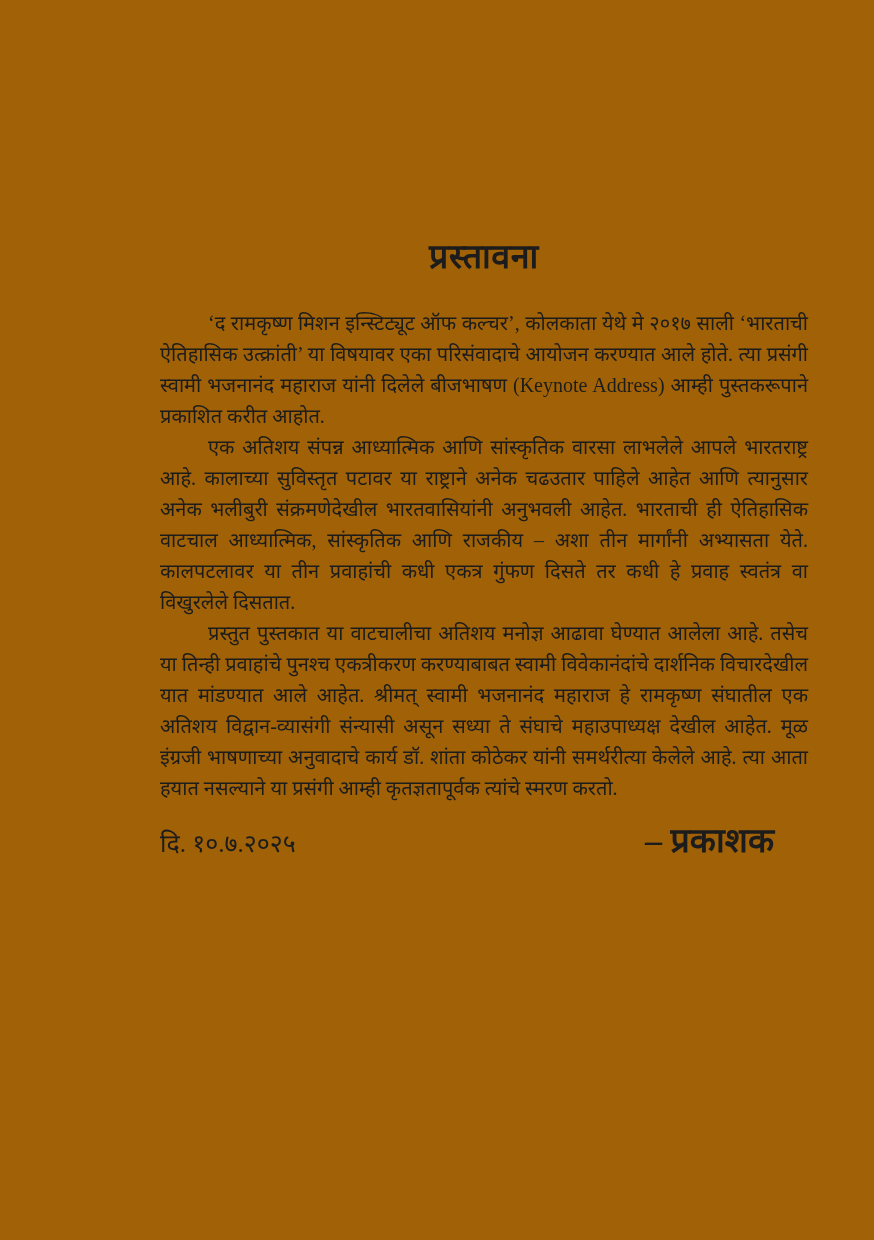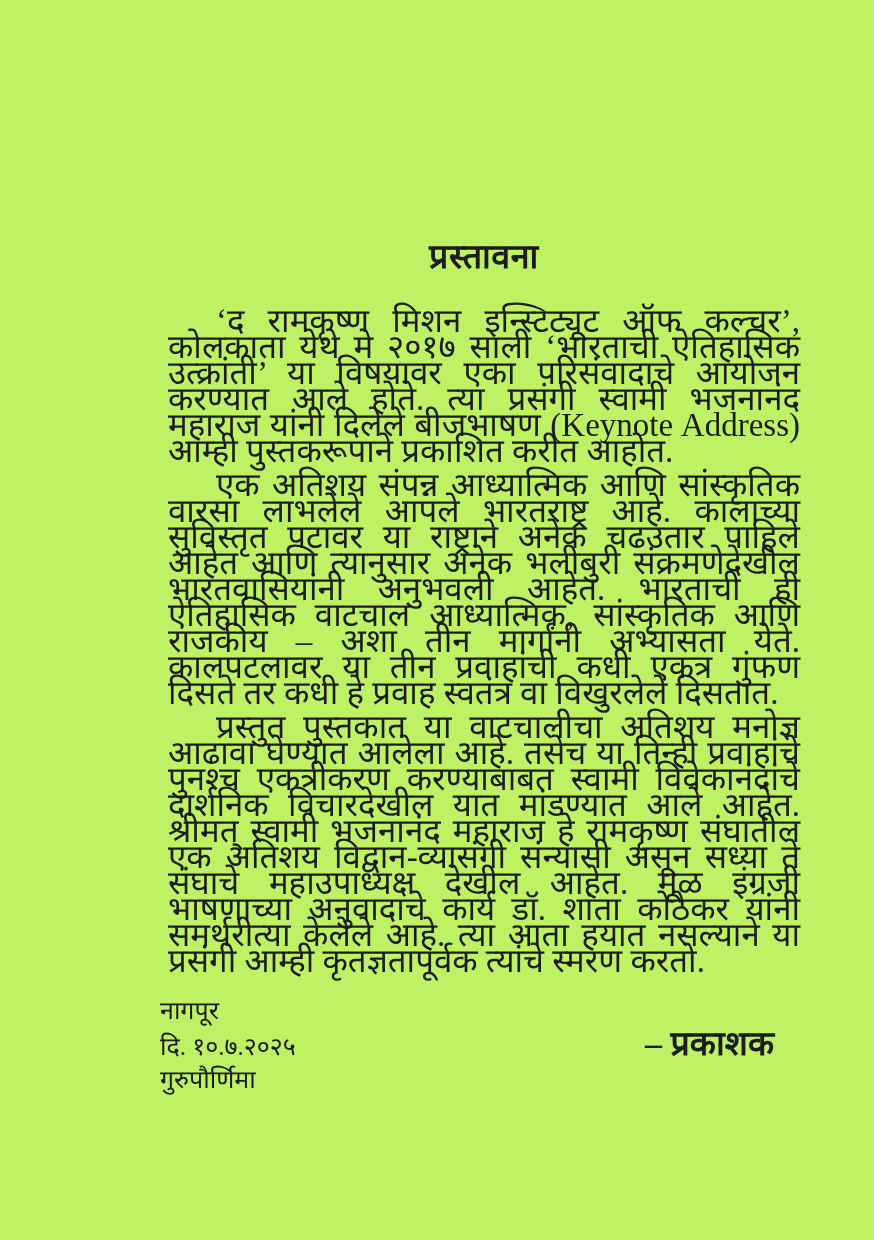--- a/index.html
+++ b/index.html
@@ -5,43 +5,43 @@
   html, body {
     margin: 0;
     padding: 0;
     background: #e8e8e8;
   }
   .page {
     position: relative;
     width: 874px;
     height: 1240px;
     margin: 0 auto;
-    background: #bef264;
+    background: #a16207;
     color: #1c1c1c;
     font-family: "Liberation Serif", "DejaVu Serif", serif;
     overflow: hidden;
   }
   .content {
     position: absolute;
     left: 160px;
     top: 238px;
     width: 648px;
   }
   .doc-title {
     text-align: center;
     font-size: 34px;
     font-weight: 700;
     line-height: 38px;
     margin: 0 0 32px 0;
     letter-spacing: 0.5px;
   }
   .body-text p {
-    margin: 8px;
-    font-size: 33px;
-    line-height: 26px;
+    margin: 0;
+    font-size: 20px;
+    line-height: 31px;
     text-align: justify;
     text-indent: 48px;
   }
   .footer {
     margin-top: 20px;
     font-size: 25px;
     line-height: 33px;
   }
   .footer-row {
     display: flex;
@@ -63,22 +63,20 @@
 
     <h1 class="doc-title">प्रस्तावना</h1>
 
     <div class="body-text">
       <p>‘द रामकृष्ण मिशन इन्स्टिट्यूट ऑफ कल्चर’, कोलकाता येथे मे २०१७ साली ‘भारताची ऐतिहासिक उत्क्रांती’ या विषयावर एका परिसंवादाचे आयोजन करण्यात आले होते. त्या प्रसंगी स्वामी भजनानंद महाराज यांनी दिलेले बीजभाषण (Keynote Address) आम्ही पुस्तकरूपाने प्रकाशित करीत आहोत.</p>
       <p>एक अतिशय संपन्न आध्यात्मिक आणि सांस्कृतिक वारसा लाभलेले आपले भारतराष्ट्र आहे. कालाच्या सुविस्तृत पटावर या राष्ट्राने अनेक चढउतार पाहिले आहेत आणि त्यानुसार अनेक भलीबुरी संक्रमणेदेखील भारतवासियांनी अनुभवली आहेत. भारताची ही ऐतिहासिक वाटचाल आध्यात्मिक, सांस्कृतिक आणि राजकीय – अशा तीन मार्गांनी अभ्यासता येते. कालपटलावर या तीन प्रवाहांची कधी एकत्र गुंफण दिसते तर कधी हे प्रवाह स्वतंत्र वा विखुरलेले दिसतात.</p>
       <p>प्रस्तुत पुस्तकात या वाटचालीचा अतिशय मनोज्ञ आढावा घेण्यात आलेला आहे. तसेच या तिन्ही प्रवाहांचे पुनश्च एकत्रीकरण करण्याबाबत स्वामी विवेकानंदांचे दार्शनिक विचारदेखील यात मांडण्यात आले आहेत. श्रीमत् स्वामी भजनानंद महाराज हे रामकृष्ण संघातील एक अतिशय विद्वान-व्यासंगी संन्यासी असून सध्या ते संघाचे महाउपाध्यक्ष देखील आहेत. मूळ इंग्रजी भाषणाच्या अनुवादाचे कार्य डॉ. शांता कोठेकर यांनी समर्थरीत्या केलेले आहे. त्या आता हयात नसल्याने या प्रसंगी आम्ही कृतज्ञतापूर्वक त्यांचे स्मरण करतो.</p>
     </div>
 
     <div class="footer">
-      <div>नागपूर</div>
       <div class="footer-row">
         <span>दि. १०.७.२०२५</span>
         <span class="signatory">– प्रकाशक</span>
       </div>
-      <div>गुरुपौर्णिमा</div>
     </div>
 
   </div>
 </div>
 
 </body></html>

